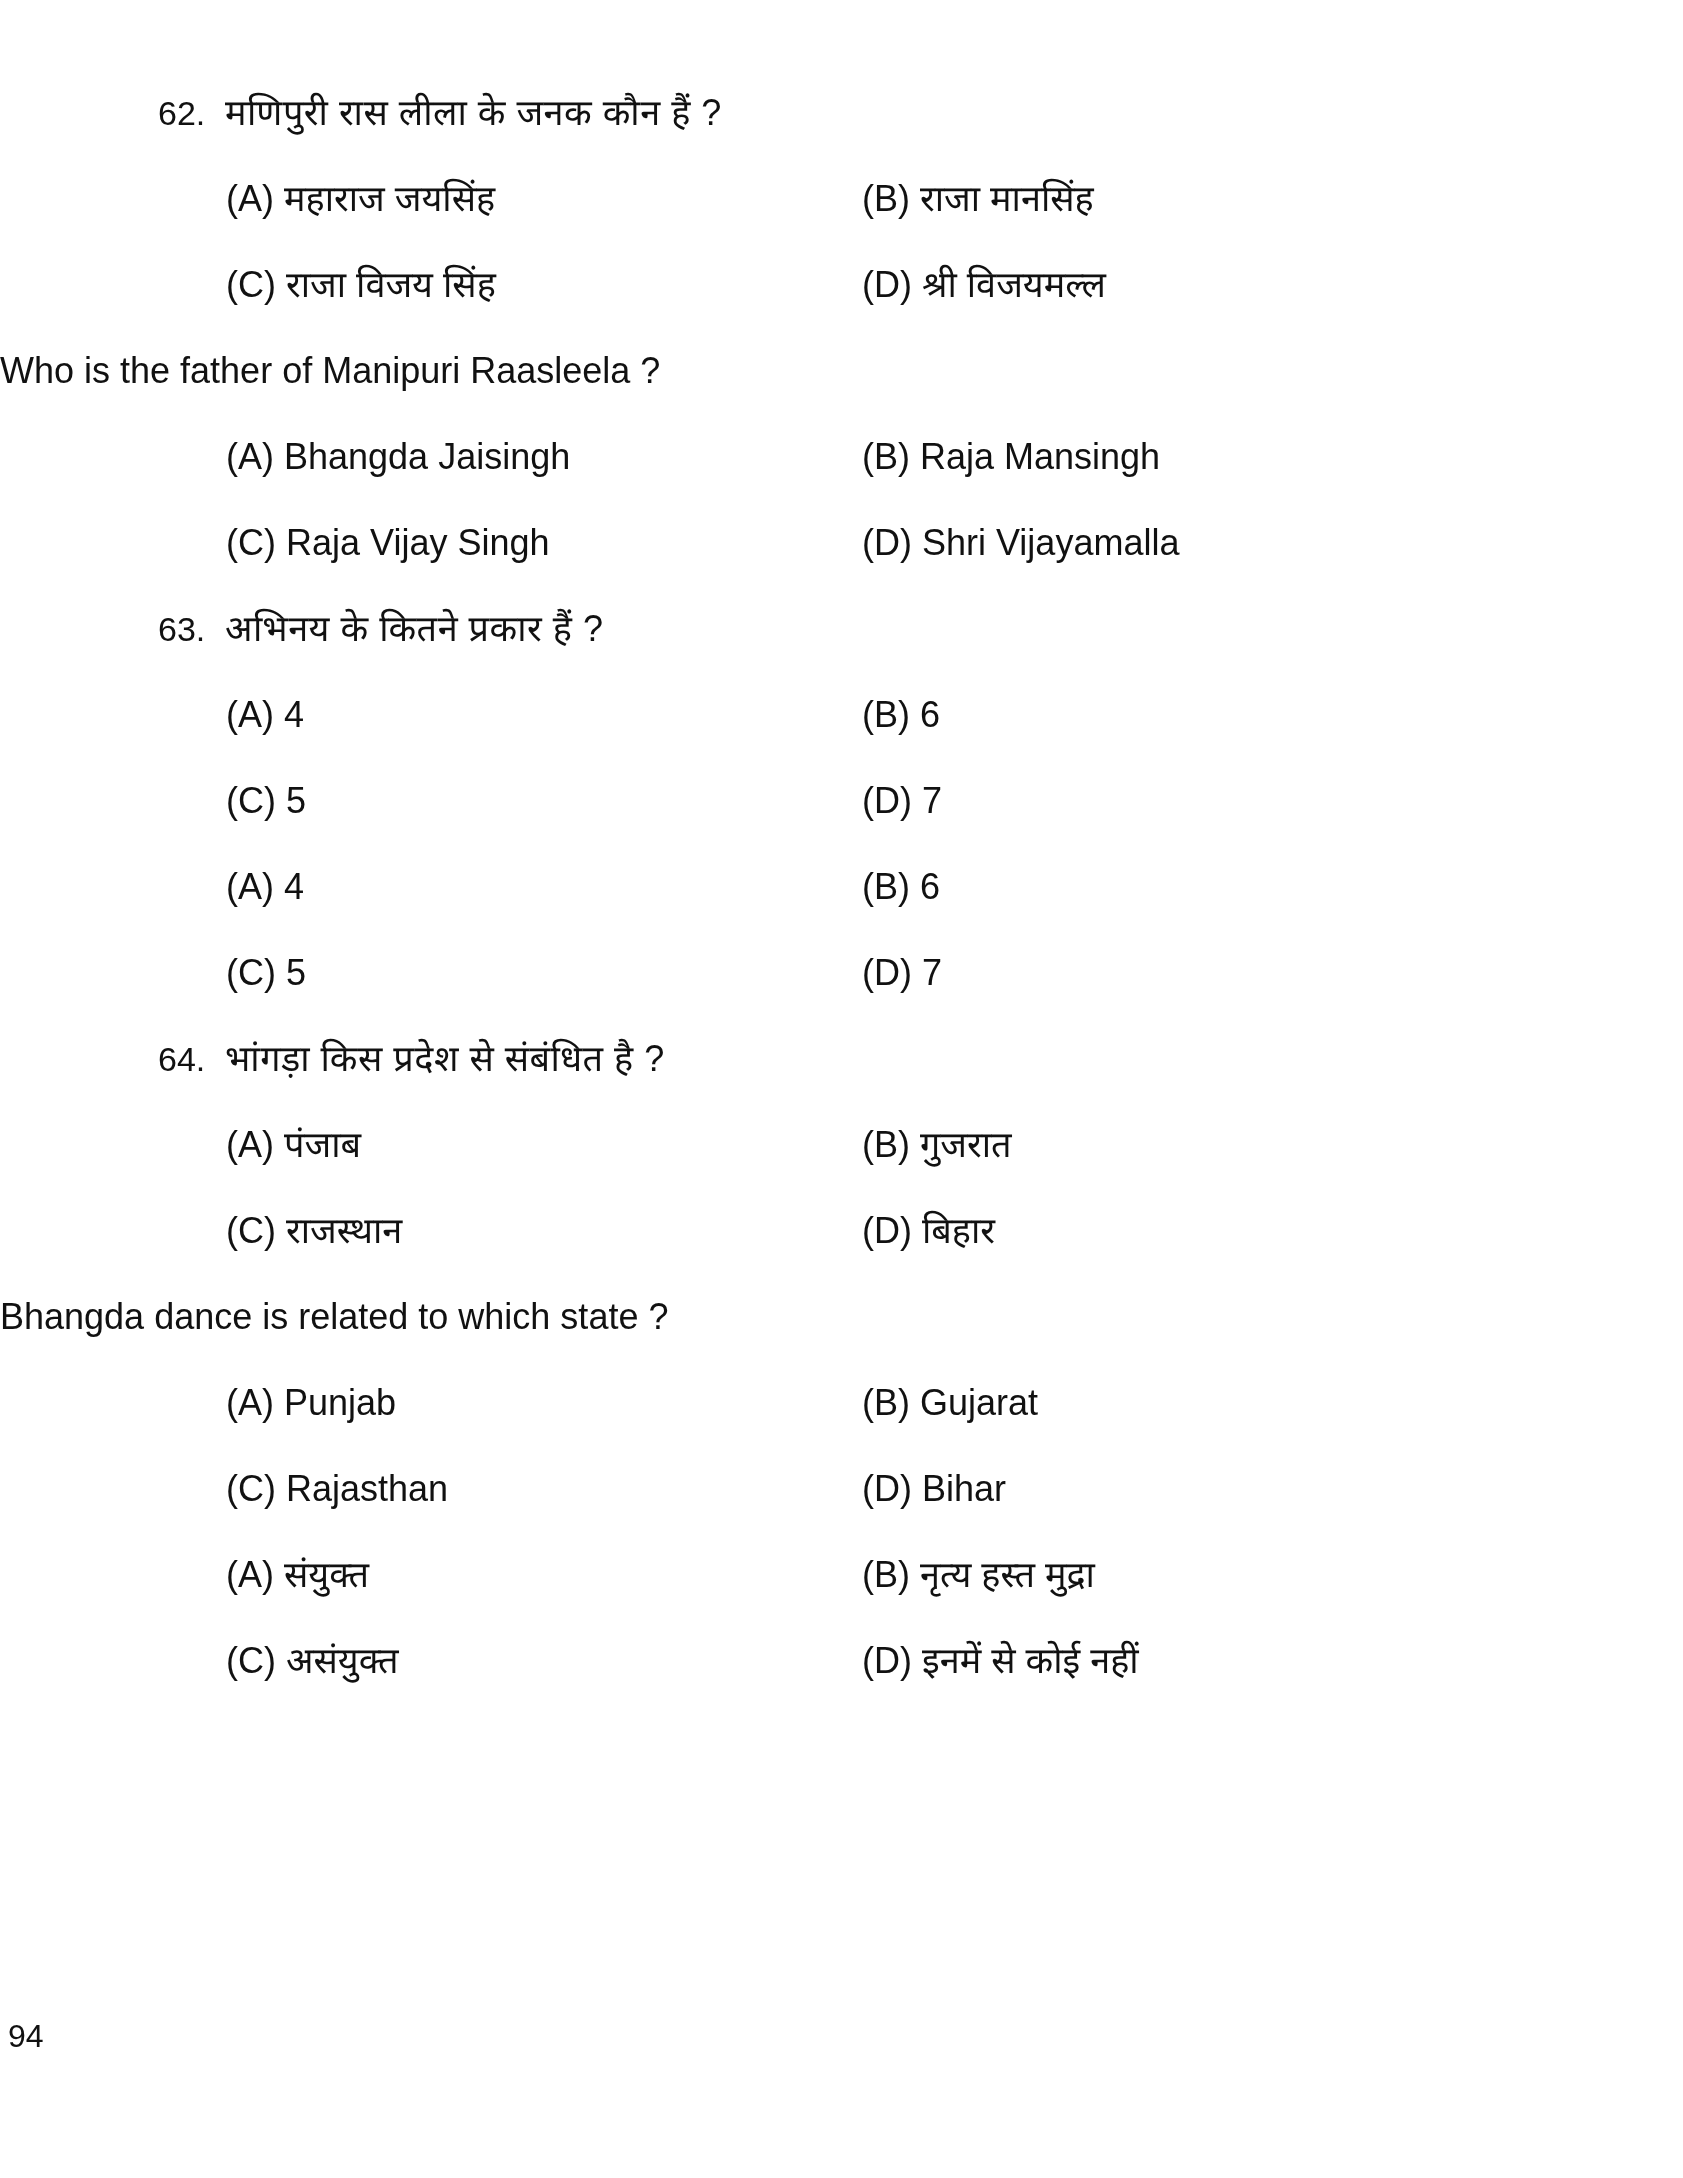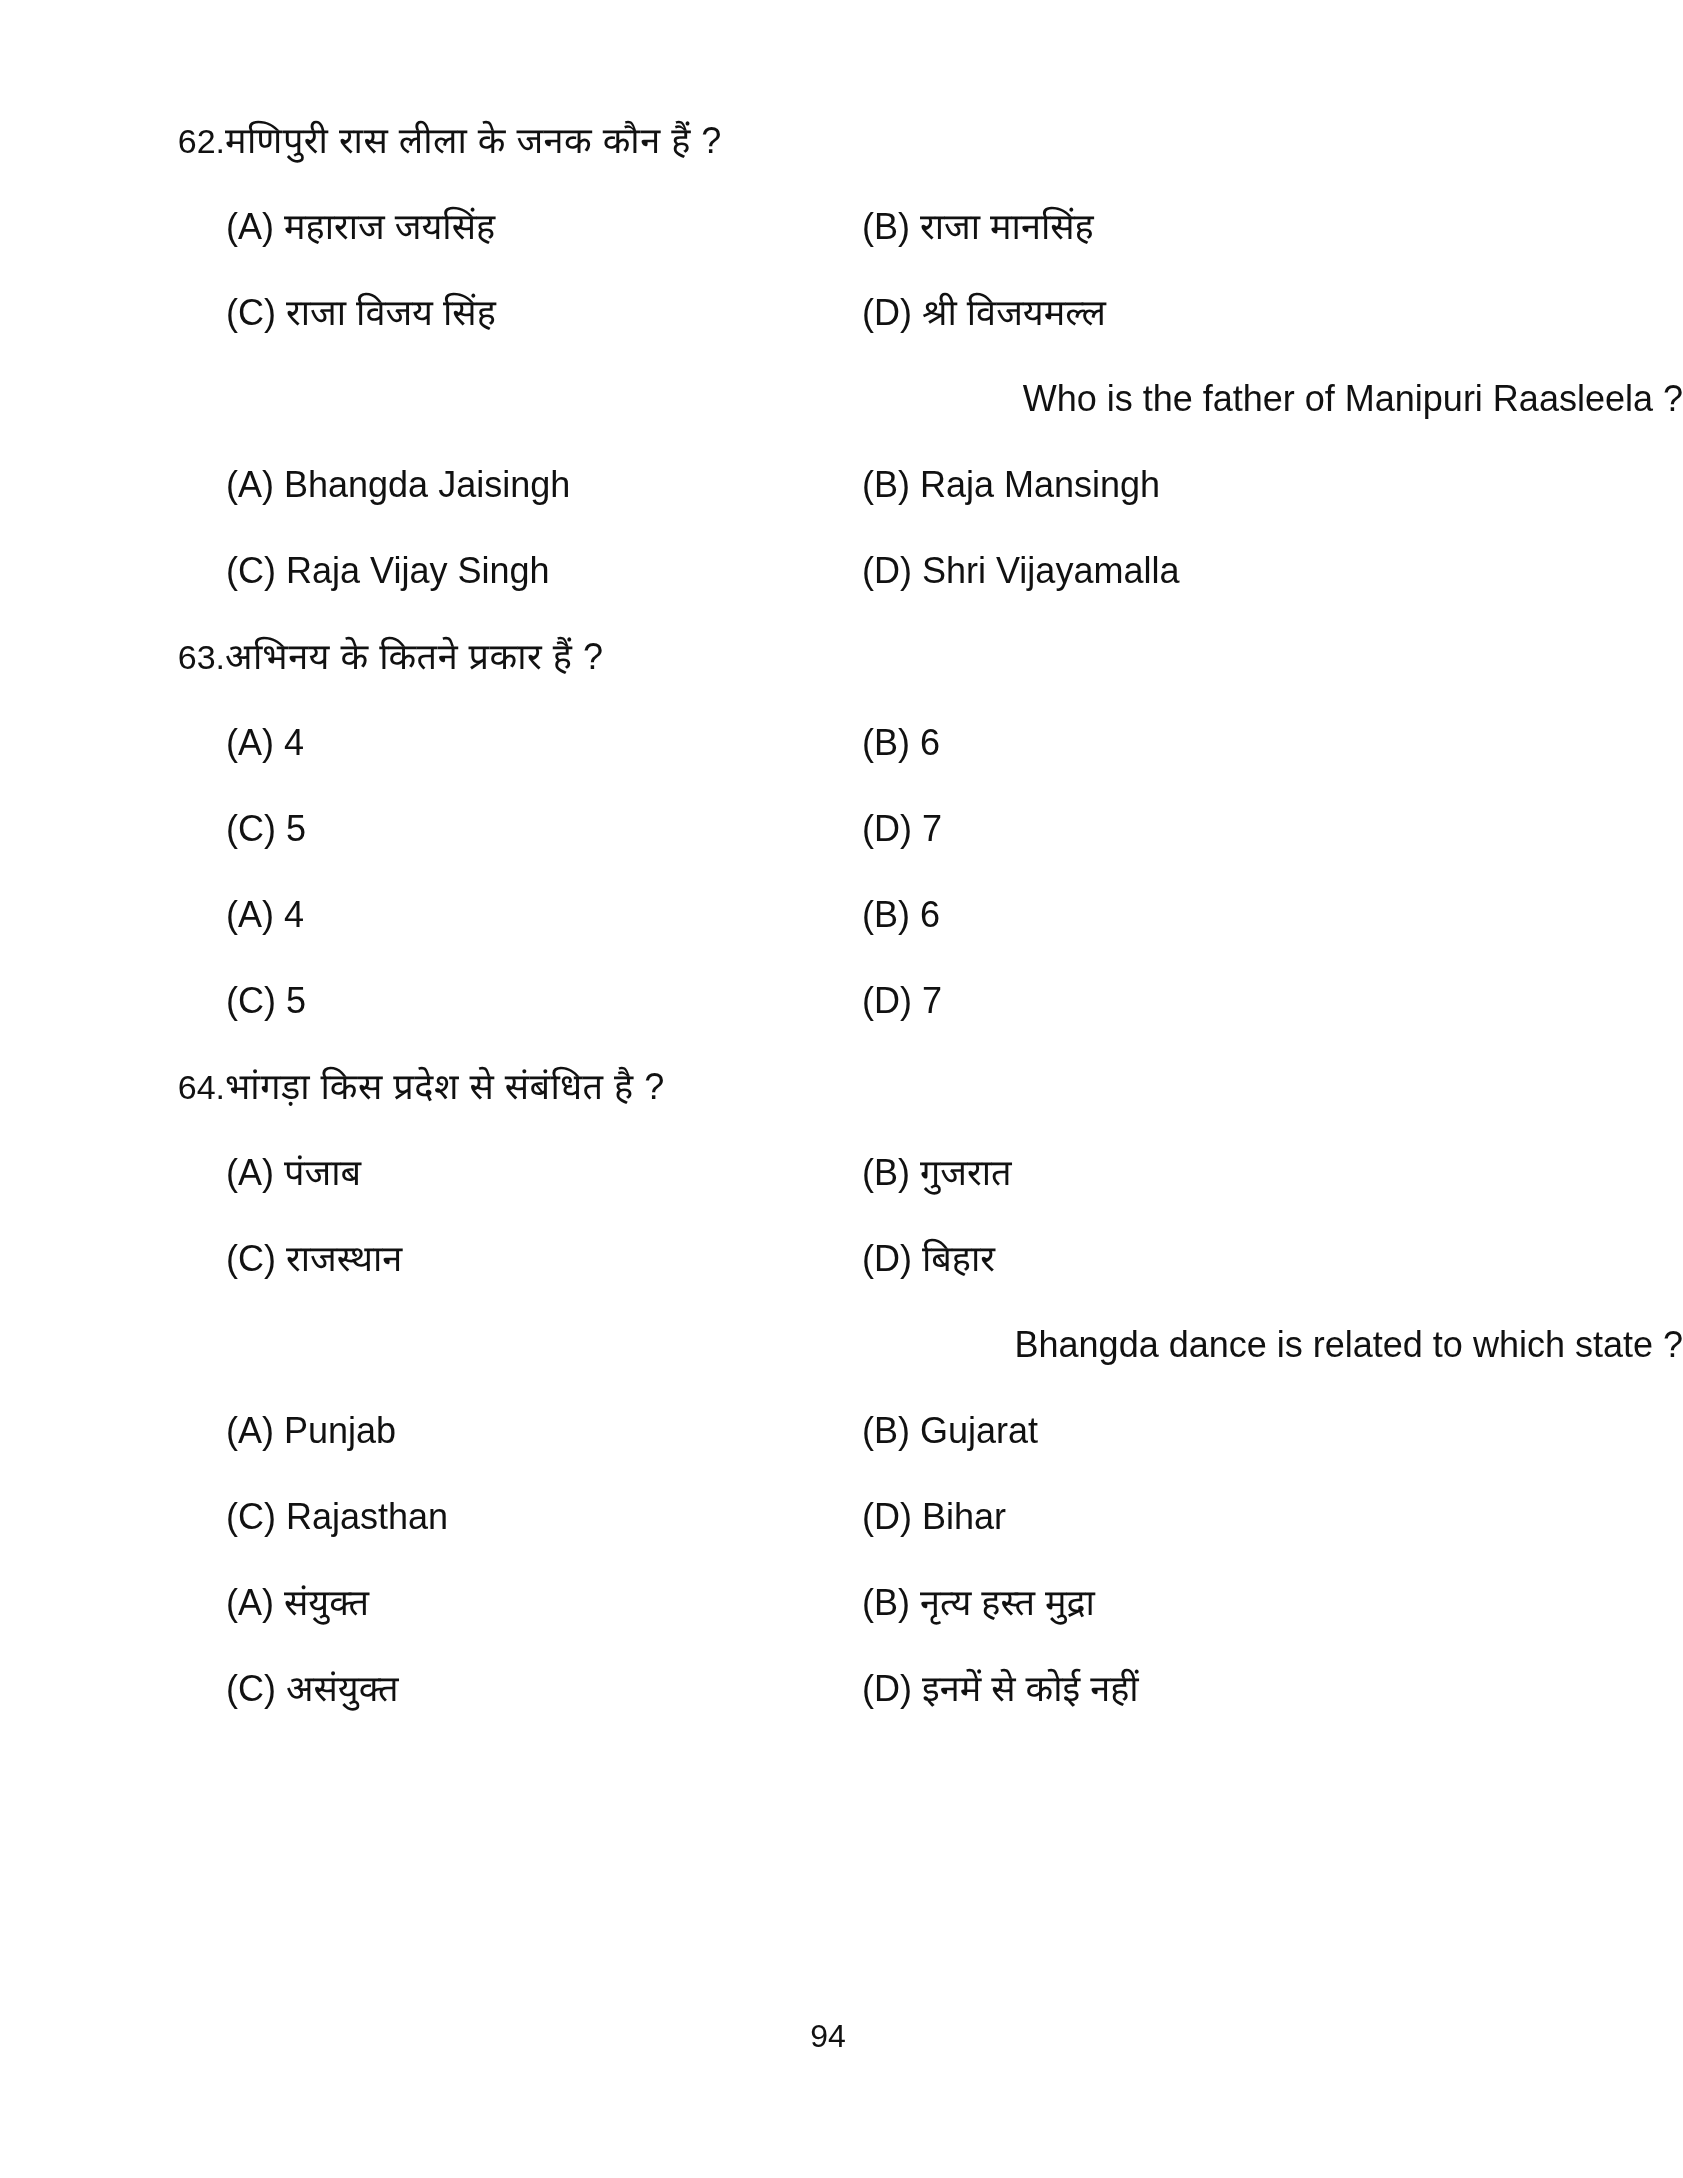--- a/index.html
+++ b/index.html
@@ -14,23 +14,22 @@
     font-family: "Liberation Sans", "DejaVu Sans", sans-serif;
     color: #111111;
     overflow: hidden;
   }
   .sheet {
     position: relative;
     width: 100%;
     height: 100%;
   }
   .content {
-    padding-top: 120px;
+    padding-top: 92px;
     font-size: 36px;
-    text-align: right;
   }
   .row {
     line-height: 42px;
     margin-bottom: 44px;
     white-space: nowrap;
   }
   .qline {
     display: flex;
   }
   .qnum {
@@ -57,23 +56,22 @@
     margin-right: 10px;
   }
   .engq {
   }
   .qblock {
     margin: 0;
   }
   .page-footer {
     position: absolute;
     top: 2018px;
-    left: 16px;
+    left: 8px;
     width: 1624px;
-    text-align: center;
     font-size: 32px;
   }
 </style>
 </head>
 <body>
 
 <div class="sheet">
   <div class="content">
 
     <div class="qblock">

